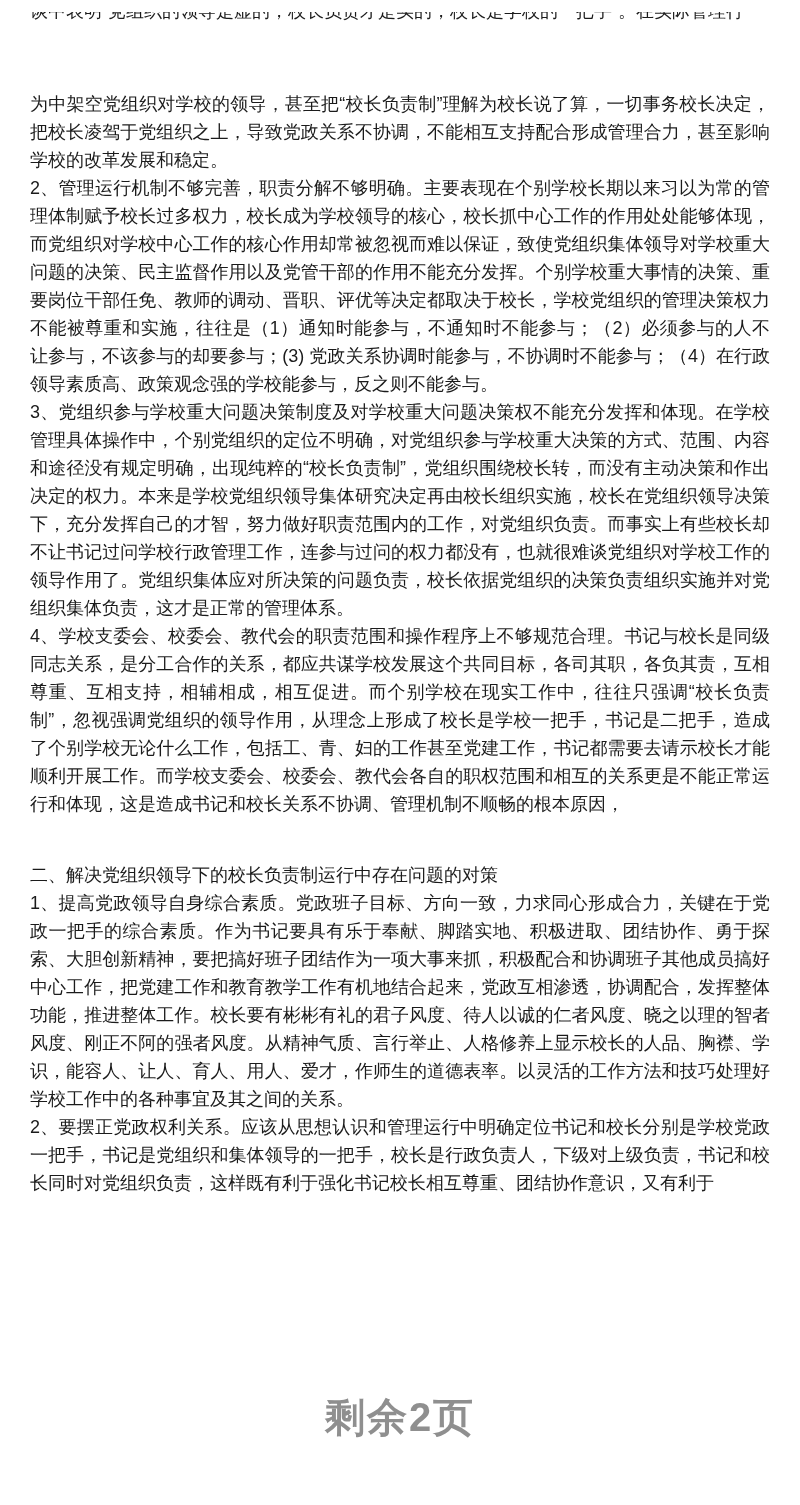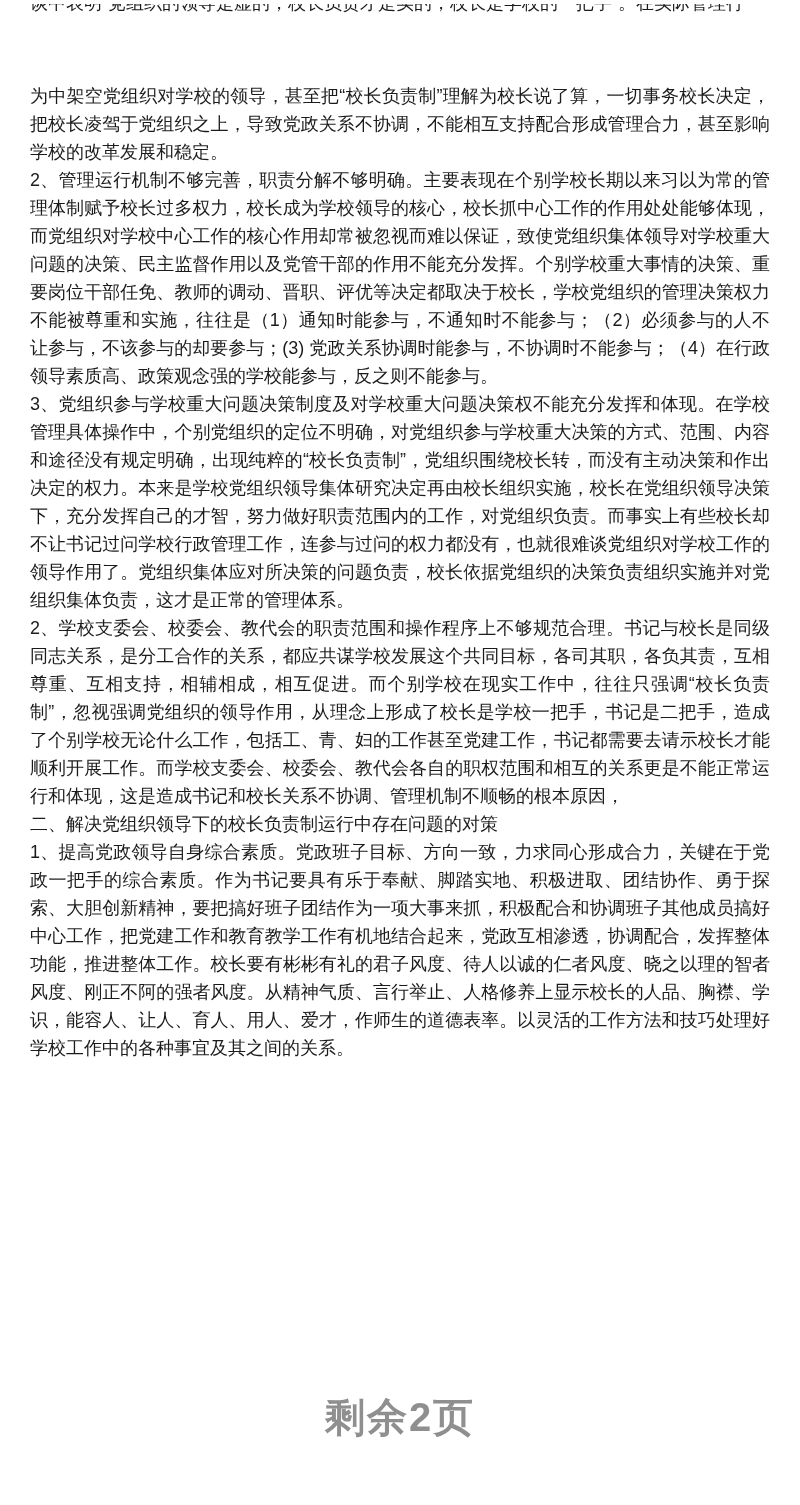--- a/index.html
+++ b/index.html
@@ -6,39 +6,39 @@
   html, body { margin: 0; padding: 0; }
   body {
     width: 800px;
     height: 1505px;
     background: #ffffff;
     overflow: hidden;
     position: relative;
     font-family: "Liberation Sans", sans-serif;
   }
   .doc {
-    padding: 4px 30px;
+    padding: 12px 30px;
     color: #1b1b1b;
     font-size: 18px;
     line-height: 28px;
     text-align: justify;
   }
   
   .clipped-line {
     height: 13px;
     overflow: hidden;
   }
   .clipped-line .inner {
     display: block;
     margin-top: -15px;
     white-space: nowrap;
   }
   .top-gap { height: 65px; }
   .para { margin: 0; }
-  .para.heading { font-weight: normal; }
+  .para.heading { font-weight: normal; margin-top: 43px; }
   .footer {
     position: absolute;
     left: 0;
     top: 1390px;
     width: 100%;
     display: flex;
     justify-content: center;
     align-items: baseline;
     gap: 52px;
     font-size: 40px;
@@ -52,21 +52,22 @@
 
 <div class="doc">
   <div class="clipped-line">
     <span class="inner">谈中表明“党组织的领导是虚的，校长负责才是实的，校长是学校的一把手”。在实际管理行</span>
   </div>
   <div class="top-gap"></div>
   <div>
       <p class="para">为中架空党组织对学校的领导，甚至把“校长负责制”理解为校长说了算，一切事务校长决定，把校长凌驾于党组织之上，导致党政关系不协调，不能相互支持配合形成管理合力，甚至影响学校的改革发展和稳定。</p>
       <p class="para">2、管理运行机制不够完善，职责分解不够明确。主要表现在个别学校长期以来习以为常的管理体制赋予校长过多权力，校长成为学校领导的核心，校长抓中心工作的作用处处能够体现，而党组织对学校中心工作的核心作用却常被忽视而难以保证，致使党组织集体领导对学校重大问题的决策、民主监督作用以及党管干部的作用不能充分发挥。个别学校重大事情的决策、重要岗位干部任免、教师的调动、晋职、评优等决定都取决于校长，学校党组织的管理决策权力不能被尊重和实施，往往是（1）通知时能参与，不通知时不能参与；（2）必须参与的人不让参与，不该参与的却要参与；(3) 党政关系协调时能参与，不协调时不能参与；（4）在行政领导素质高、政策观念强的学校能参与，反之则不能参与。</p>
       <p class="para">3、党组织参与学校重大问题决策制度及对学校重大问题决策权不能充分发挥和体现。在学校管理具体操作中，个别党组织的定位不明确，对党组织参与学校重大决策的方式、范围、内容和途径没有规定明确，出现纯粹的“校长负责制”，党组织围绕校长转，而没有主动决策和作出决定的权力。本来是学校党组织领导集体研究决定再由校长组织实施，校长在党组织领导决策下，充分发挥自己的才智，努力做好职责范围内的工作，对党组织负责。而事实上有些校长却不让书记过问学校行政管理工作，连参与过问的权力都没有，也就很难谈党组织对学校工作的领导作用了。党组织集体应对所决策的问题负责，校长依据党组织的决策负责组织实施并对党组织集体负责，这才是正常的管理体系。</p>
-      <p class="para">2、学校支委会、校委会、教代会的职责范围和操作程序上不够规范合理。书记与校长是同级同志关系，是分工合作的关系，都应共谋学校发展这个共同目标，各司其职，各负其责，互相尊重、互相支持，相辅相成，相互促进。而个别学校在现实工作中，往往只强调“校长负责制”，忽视强调党组织的领导作用，从理念上形成了校长是学校一把手，书记是二把手，造成了个别学校无论什么工作，包括工、青、妇的工作甚至党建工作，书记都需要去请示校长才能顺利开展工作。而学校支委会、校委会、教代会各自的职权范围和相互的关系更是不能正常运行和体现，这是造成书记和校长关系不协调、管理机制不顺畅的根本原因，</p>
+      <p class="para">4、学校支委会、校委会、教代会的职责范围和操作程序上不够规范合理。书记与校长是同级同志关系，是分工合作的关系，都应共谋学校发展这个共同目标，各司其职，各负其责，互相尊重、互相支持，相辅相成，相互促进。而个别学校在现实工作中，往往只强调“校长负责制”，忽视强调党组织的领导作用，从理念上形成了校长是学校一把手，书记是二把手，造成了个别学校无论什么工作，包括工、青、妇的工作甚至党建工作，书记都需要去请示校长才能顺利开展工作。而学校支委会、校委会、教代会各自的职权范围和相互的关系更是不能正常运行和体现，这是造成书记和校长关系不协调、管理机制不顺畅的根本原因，</p>
       <p class="para heading">二、解决党组织领导下的校长负责制运行中存在问题的对策</p>
       <p class="para">1、提高党政领导自身综合素质。党政班子目标、方向一致，力求同心形成合力，关键在于党政一把手的综合素质。作为书记要具有乐于奉献、脚踏实地、积极进取、团结协作、勇于探索、大胆创新精神，要把搞好班子团结作为一项大事来抓，积极配合和协调班子其他成员搞好中心工作，把党建工作和教育教学工作有机地结合起来，党政互相渗透，协调配合，发挥整体功能，推进整体工作。校长要有彬彬有礼的君子风度、待人以诚的仁者风度、晓之以理的智者风度、刚正不阿的强者风度。从精神气质、言行举止、人格修养上显示校长的人品、胸襟、学识，能容人、让人、育人、用人、爱才，作师生的道德表率。以灵活的工作方法和技巧处理好学校工作中的各种事宜及其之间的关系。</p>
+      <p class="para">2、要摆正党政权利关系。应该从思想认识和管理运行中明确定位书记和校长分别是学校党政一把手，书记是党组织和集体领导的一把手，校长是行政负责人，下级对上级负责，书记和校长同时对党组织负责，这样既有利于强化书记校长相互尊重、团结协作意识，又有利于</p>
     </div>
 </div>
 
 <div class="footer">
   <span>剩余2页</span>
 </div>
 
 </body></html>

